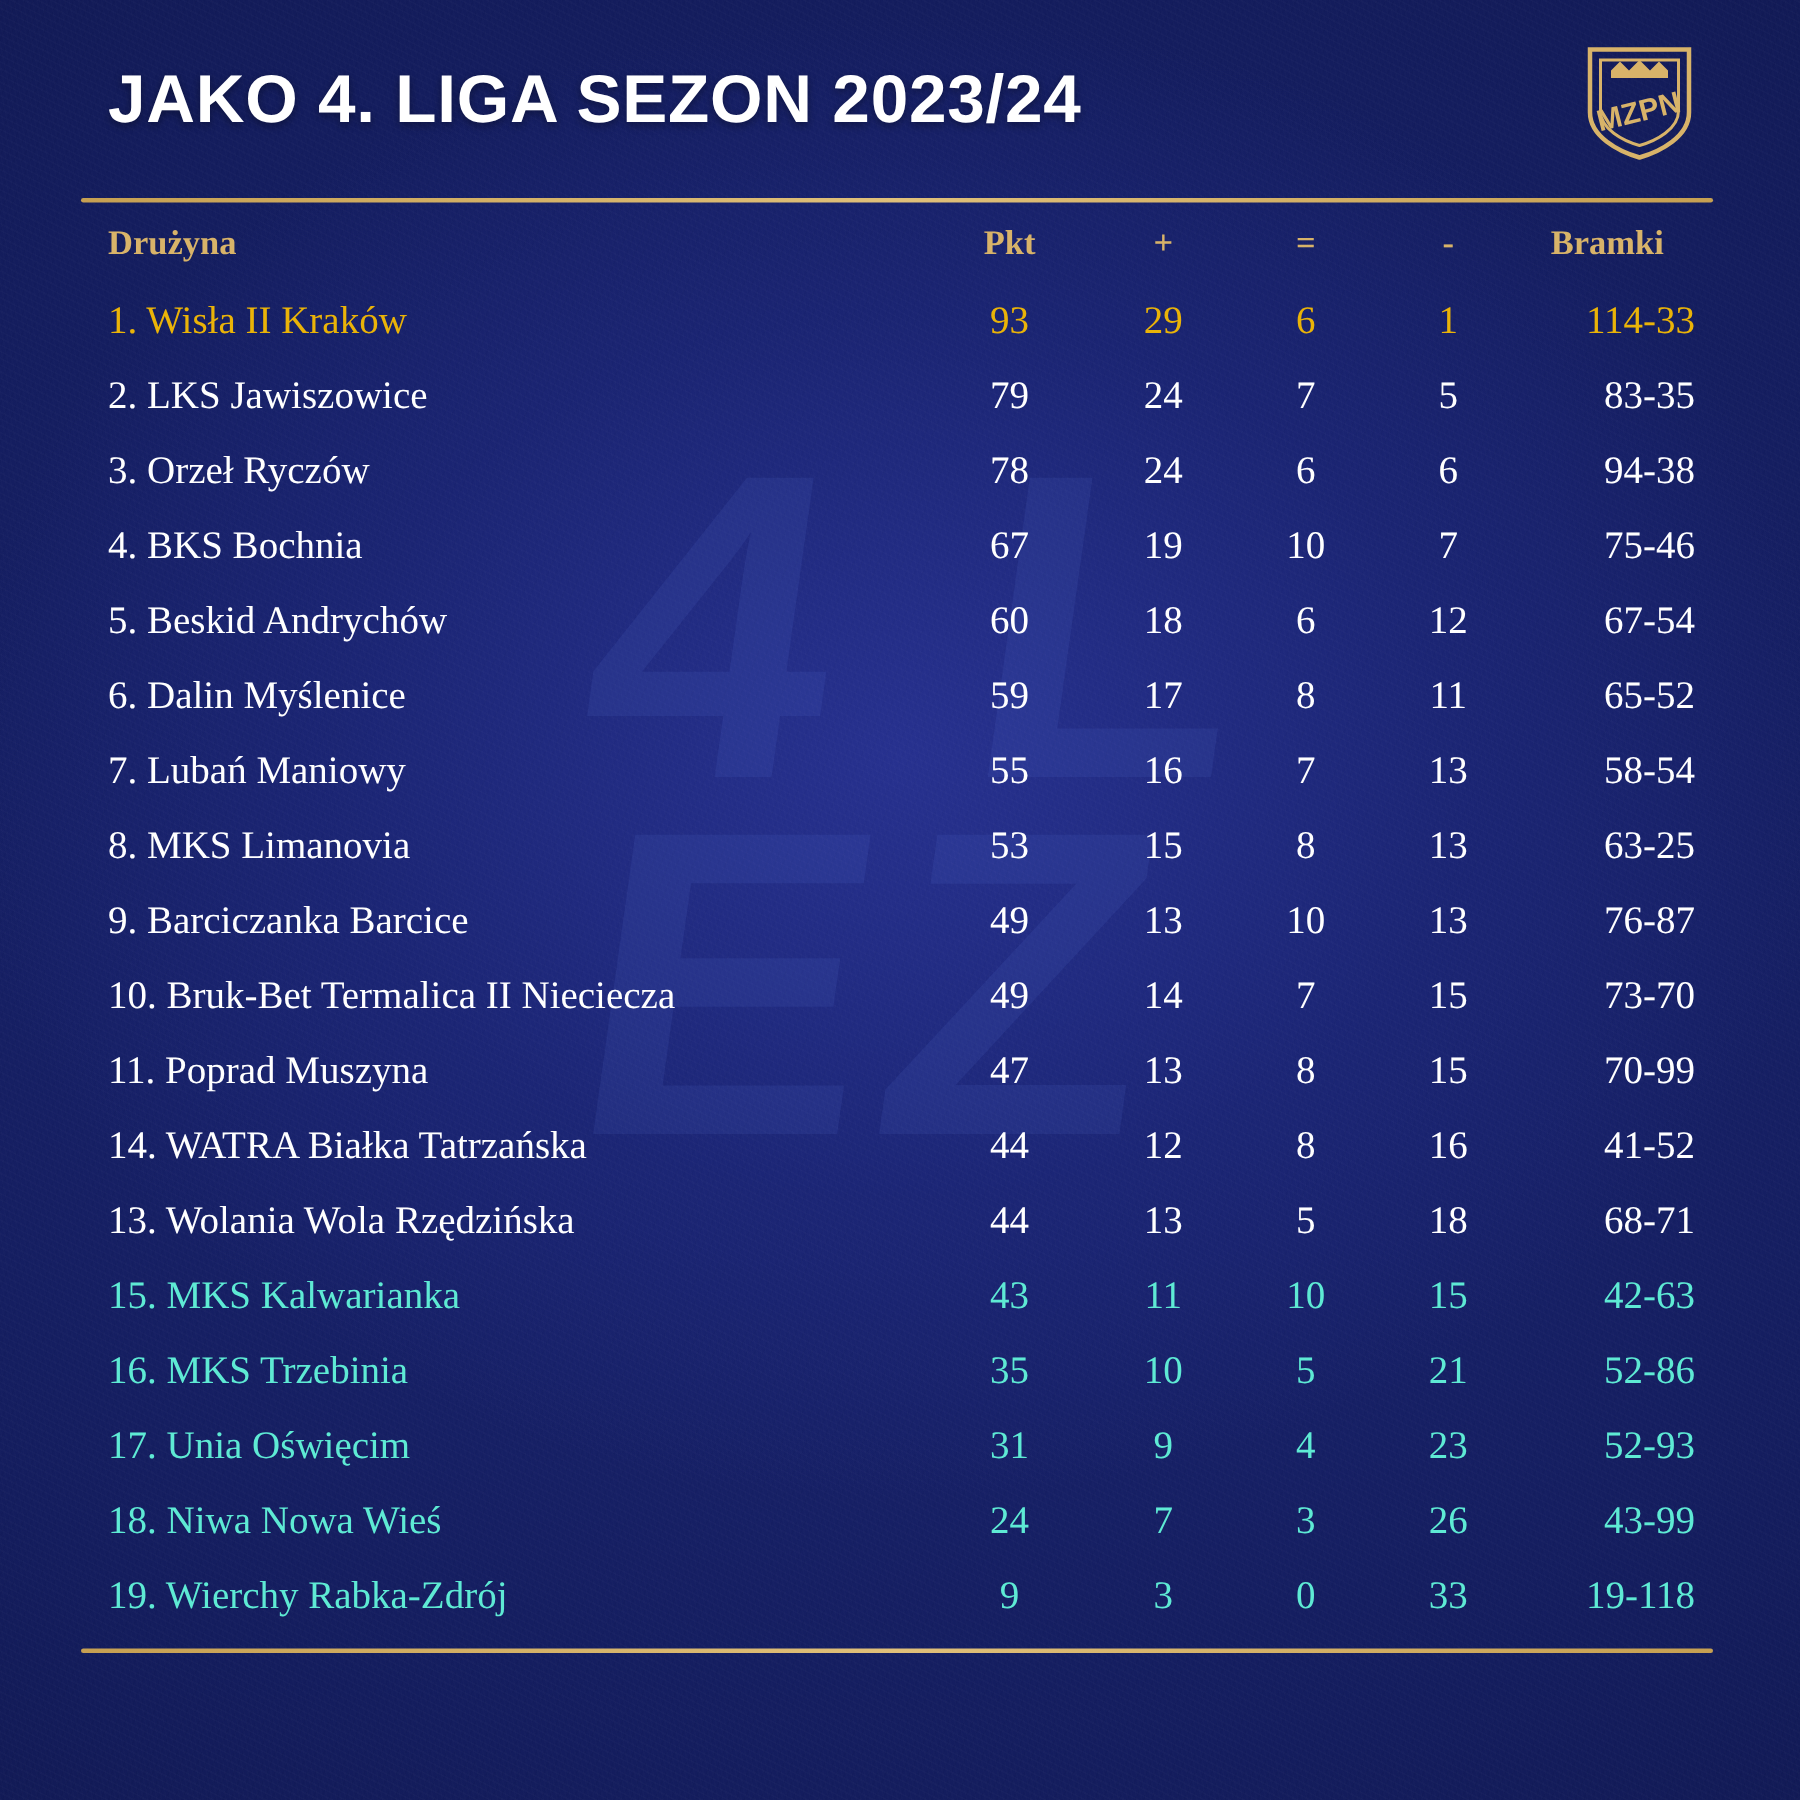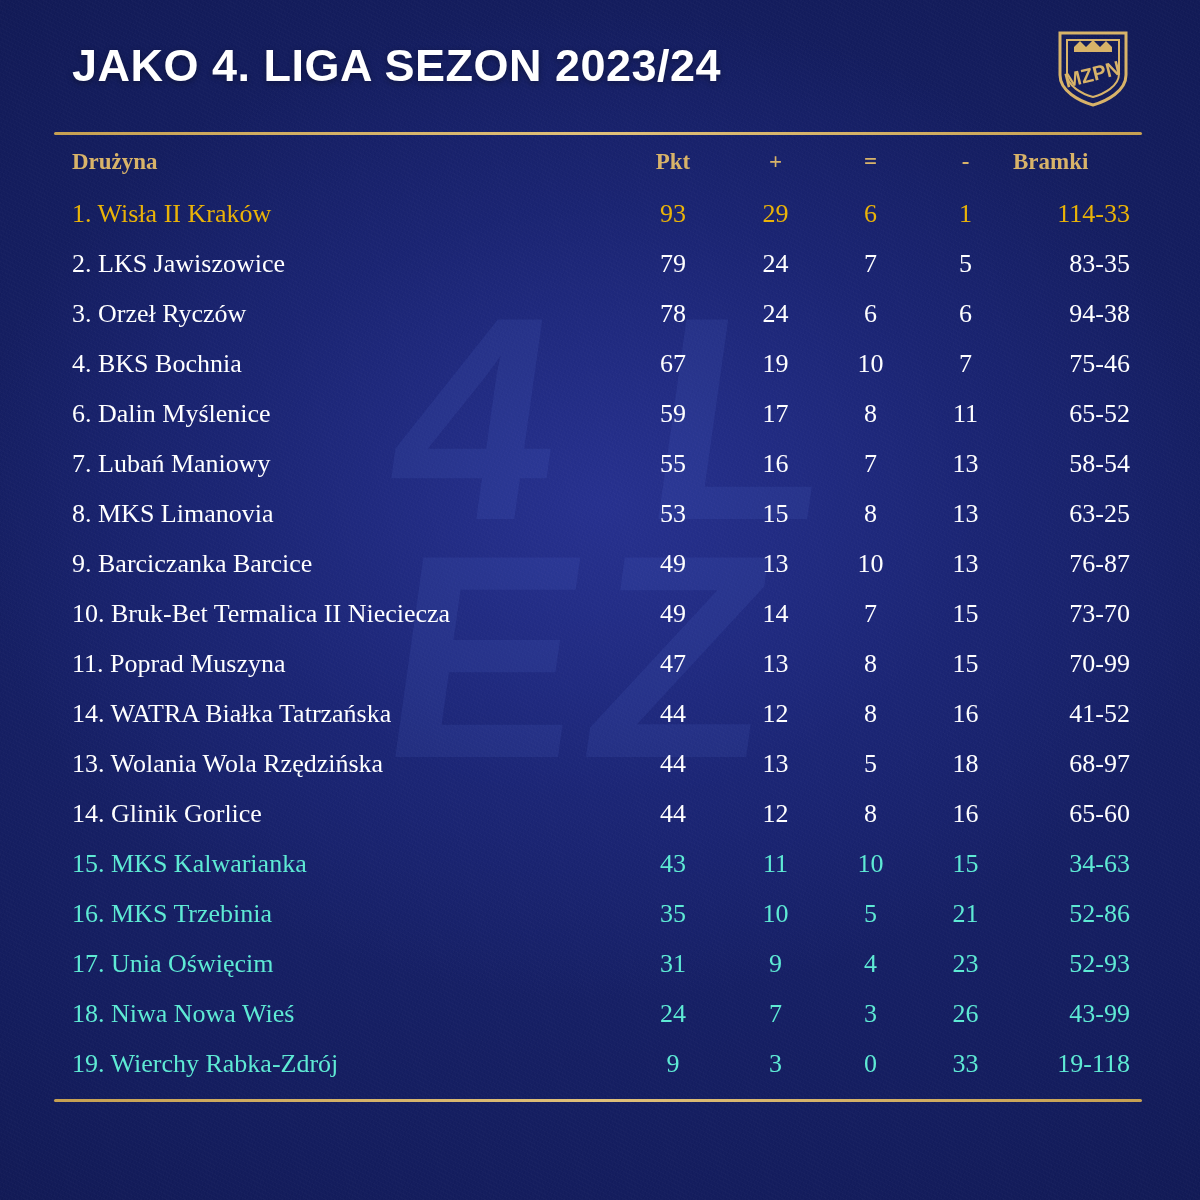--- a/index.html
+++ b/index.html
@@ -105,21 +105,21 @@
     font-weight: 700;
     color: #d8b369;
     padding: 14px 0 14px 0;
     text-align: center;
   }
   thead th.team-h {
     text-align: left;
     padding-left: 24px;
   }
   thead th.goals-h {
-    text-align: left;
+    text-align: center;
     padding-right: 22px;
   }
 
   col.c-team  { width: 570px; }
   col.c-pkt   { width: 110px; }
   col.c-win   { width: 95px; }
   col.c-draw  { width: 95px; }
   col.c-loss  { width: 95px; }
   col.c-goals { width: 139px; }
 
@@ -213,20 +213,28 @@
         </tr>
         <tr>
           <td class="team">4. BKS Bochnia</td>
           <td>67</td>
           <td>19</td>
           <td>10</td>
           <td>7</td>
           <td class="goals">75-46</td>
         </tr>
         <tr>
+          <td class="team">5. Beskid Andrychów</td>
+          <td>60</td>
+          <td>18</td>
+          <td>6</td>
+          <td>12</td>
+          <td class="goals">67-54</td>
+        </tr>
+        <tr>
           <td class="team">6. Dalin Myślenice</td>
           <td>59</td>
           <td>17</td>
           <td>8</td>
           <td>11</td>
           <td class="goals">65-52</td>
         </tr>
         <tr>
           <td class="team">7. Lubań Maniowy</td>
           <td>55</td>
@@ -274,37 +282,29 @@
           <td>8</td>
           <td>16</td>
           <td class="goals">41-52</td>
         </tr>
         <tr>
           <td class="team">13. Wolania Wola Rzędzińska</td>
           <td>44</td>
           <td>13</td>
           <td>5</td>
           <td>18</td>
-          <td class="goals">68-97</td>
-        </tr>
-        <tr>
-          <td class="team">14. Glinik Gorlice</td>
-          <td>44</td>
-          <td>12</td>
-          <td>8</td>
-          <td>16</td>
-          <td class="goals">65-60</td>
+          <td class="goals">68-71</td>
         </tr>
         <tr class="relegated">
           <td class="team">15. MKS Kalwarianka</td>
           <td>43</td>
           <td>11</td>
           <td>10</td>
           <td>15</td>
-          <td class="goals">34-63</td>
+          <td class="goals">42-63</td>
         </tr>
         <tr class="relegated">
           <td class="team">16. MKS Trzebinia</td>
           <td>35</td>
           <td>10</td>
           <td>5</td>
           <td>21</td>
           <td class="goals">52-86</td>
         </tr>
         <tr class="relegated">

